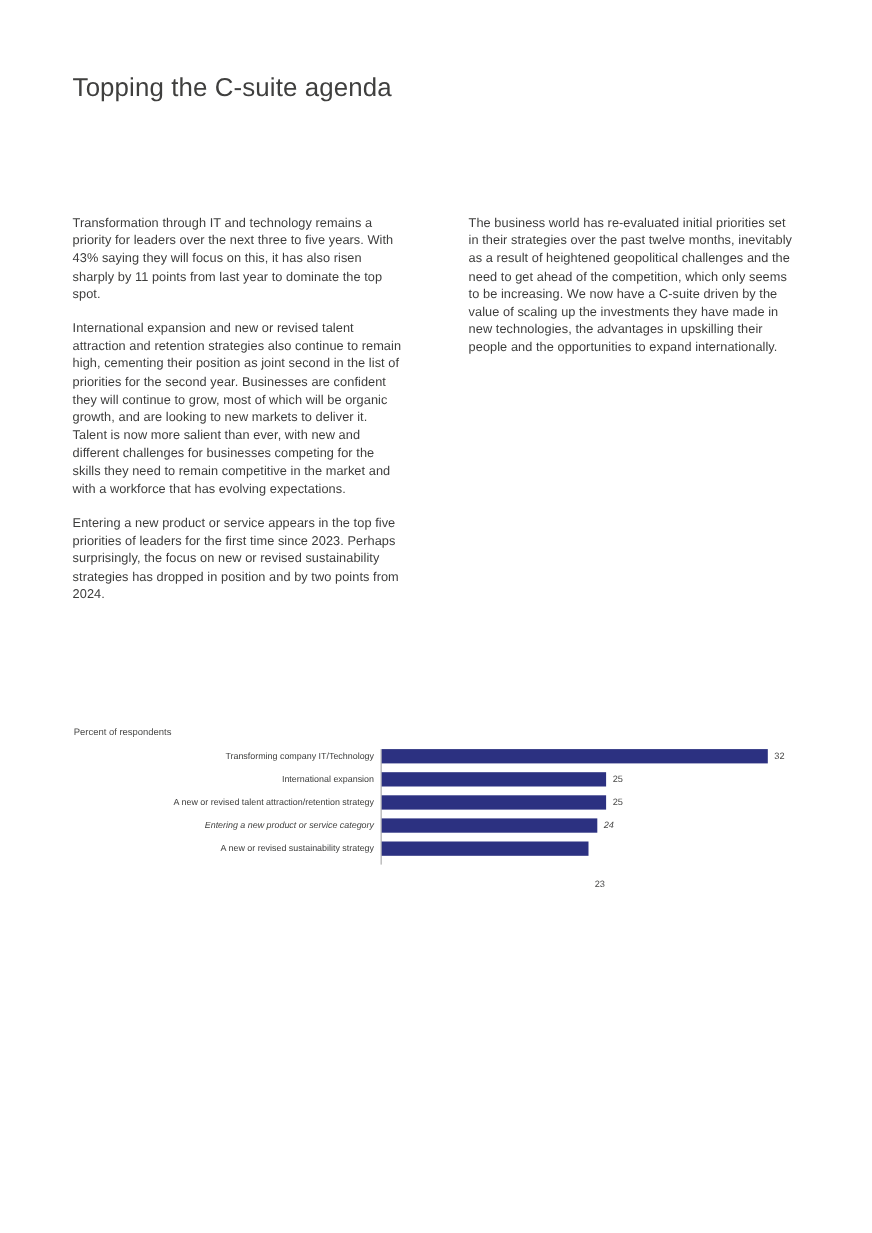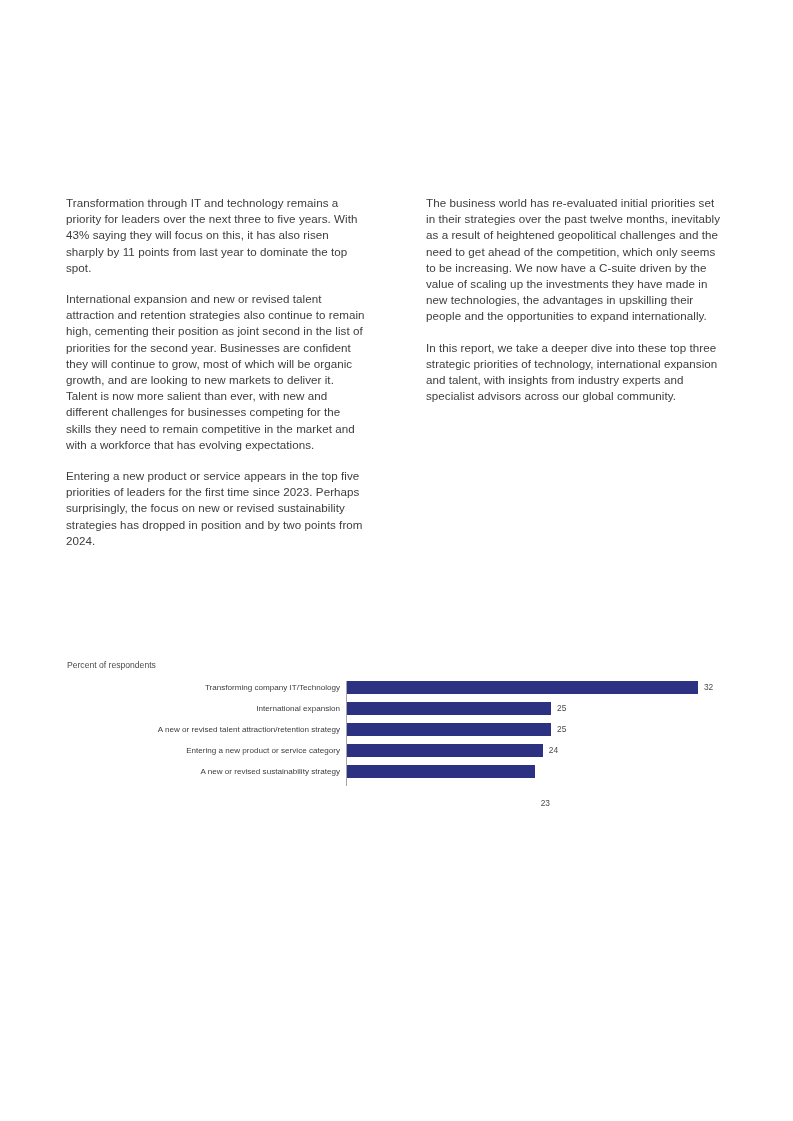--- a/index.html
+++ b/index.html
@@ -154,30 +154,30 @@
     left: 646px;
     top: 0;
     white-space: nowrap;
   }
 </style>
 </head>
 <body>
 
 <div class="page">
 
+  <div class="page-title">Topping the C-suite agenda</div>
 
   <div class="columns">
     <div class="col">
       <p>Transformation through IT and technology remains a priority for leaders over the next three to five years. With 43% saying they will focus on this, it has also risen sharply by 11 points from last year to dominate the top spot.</p>
       <p>International expansion and new or revised talent attraction and retention strategies also continue to remain high, cementing their position as joint second in the list of priorities for the second year. Businesses are confident they will continue to grow, most of which will be organic growth, and are looking to new markets to deliver it. Talent is now more salient than ever, with new and different challenges for businesses competing for the skills they need to remain competitive in the market and with a workforce that has evolving expectations.</p>
       <p>Entering a new product or service appears in the top five priorities of leaders for the first time since 2023. Perhaps surprisingly, the focus on new or revised sustainability strategies has dropped in position and by two points from 2024.</p>
     </div>
     <div class="col">
       <p>The business world has re-evaluated initial priorities set in their strategies over the past twelve months, inevitably as a result of heightened geopolitical challenges and the need to get ahead of the competition, which only seems to be increasing. We now have a C-suite driven by the value of scaling up the investments they have made in new technologies, the advantages in upskilling their people and the opportunities to expand internationally.</p>
-      <p>In this report, we take a deeper dive into these top three strategic priorities of technology, international expansion and talent, with insights from industry experts and specialist advisors across our global community.</p>
     </div>
   </div>
 
 
   <div class="chart-subtitle">Percent of respondents</div>
 
   <div class="chart">
     <div class="axis-line"></div>
     <div id="bar-rows">
         <div class="bar-row" style="top: 0px;">
@@ -194,21 +194,21 @@
           </div>
           <div class="bar-value" style="left: 491px;">25</div>
         </div>
         <div class="bar-row" style="top: 42px;">
           <div class="bar-label">A new or revised talent attraction/retention strategy</div>
           <div class="bar-track" style="width: 204px;">
             <div class="bar-fill" style="width: 100%; background: rgb(44, 49, 129);"></div>
           </div>
           <div class="bar-value" style="left: 491px;">25</div>
         </div>
-        <div class="bar-row" style="top: 63px;">
+        <div class="bar-row" style="top: 63px; font-style: italic;">
           <div class="bar-label">Entering a new product or service category</div>
           <div class="bar-track" style="width: 195.84px;">
             <div class="bar-fill" style="width: 100%; background: rgb(44, 49, 129);"></div>
           </div>
           <div class="bar-value" style="left: 482.84px;">24</div>
         </div>
         <div class="bar-row" style="top: 84px;">
           <div class="bar-label">A new or revised sustainability strategy</div>
           <div class="bar-track" style="width: 187.68px;">
             <div class="bar-fill" style="width: 100%; background: rgb(44, 49, 129);"></div>

